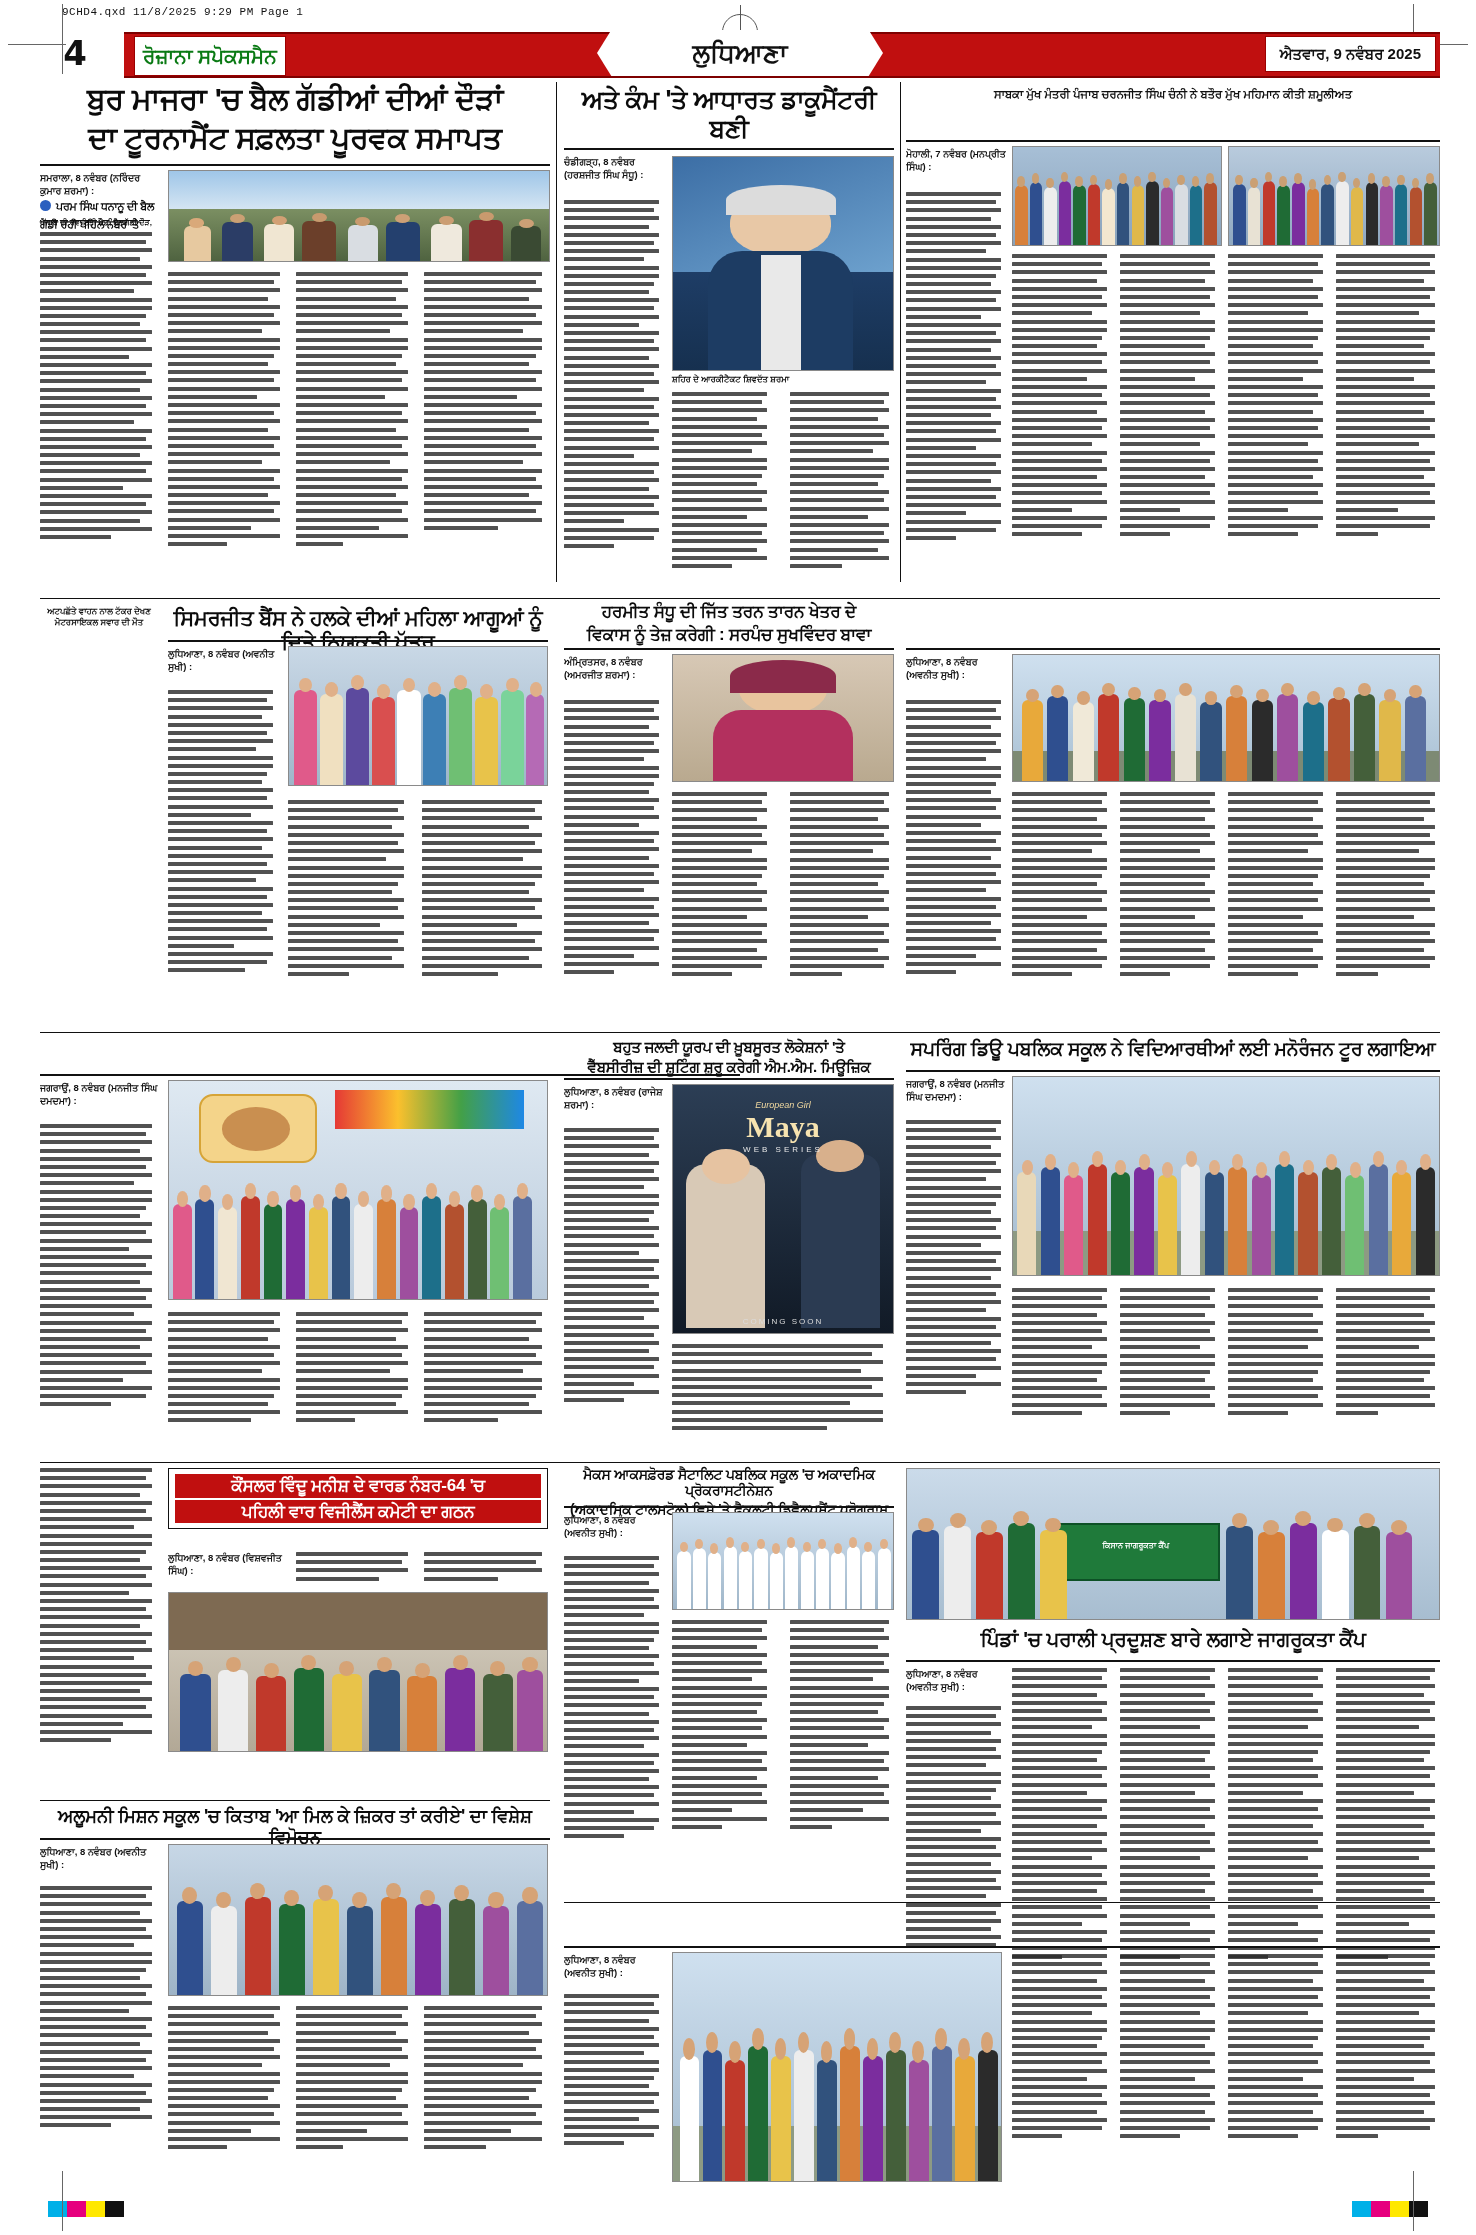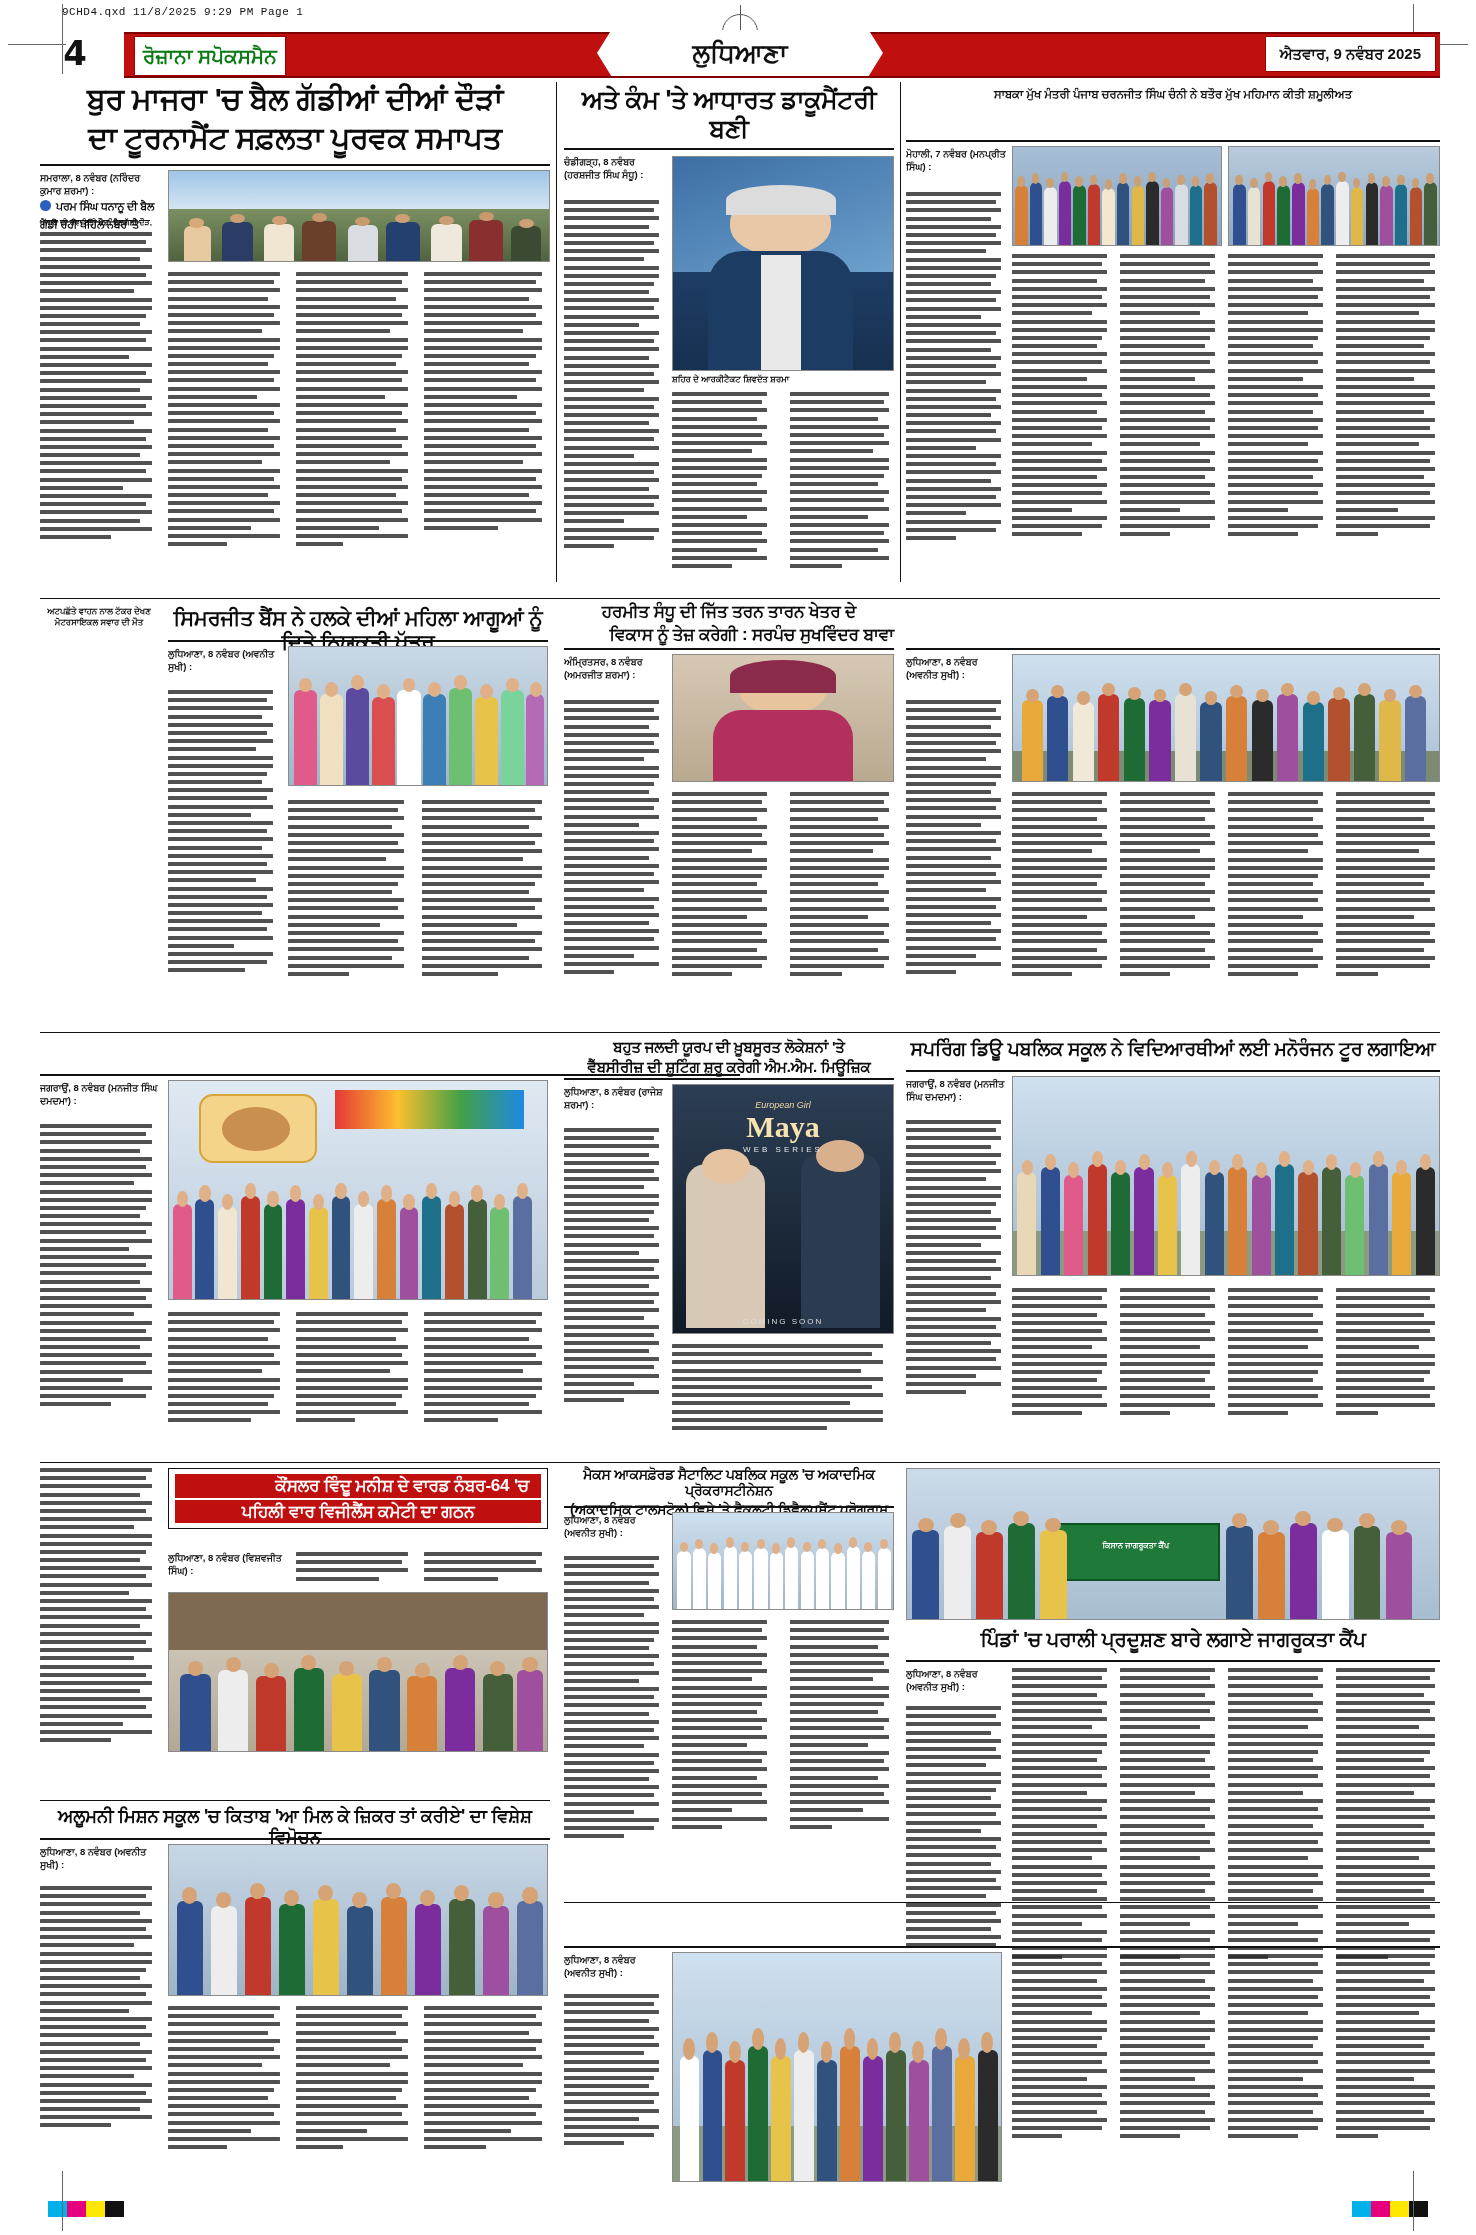--- a/index.html
+++ b/index.html
@@ -783,21 +783,21 @@
     <div class="ln w95"></div>
       <div class="ln w90"></div>
       <div class="ln w95"></div>
       <div class="ln w85"></div>
     <div class="ln w95"></div>
       <div class="ln w60"></div>
   </div>
 
   <div class="blk" style="left:564px;top:602px;width:330px;">
     <div class="hl hl-sm">ਹਰਮੀਤ ਸੰਧੂ ਦੀ ਜਿੱਤ ਤਰਨ ਤਾਰਨ ਖੇਤਰ ਦੇ</div>
-    <div class="hl hl-sm" style="margin-top:3px;text-align:right;">ਵਿਕਾਸ ਨੂੰ ਤੇਜ਼ ਕਰੇਗੀ : ਸਰਪੰਚ ਸੁਖਵਿੰਦਰ ਬਾਵਾ</div>
+    <div class="hl hl-sm" style="margin-top:3px;">ਵਿਕਾਸ ਨੂੰ ਤੇਜ਼ ਕਰੇਗੀ : ਸਰਪੰਚ ਸੁਖਵਿੰਦਰ ਬਾਵਾ</div>
   </div>
   <div class="rule" style="position:absolute;left:564px;top:648px;width:330px;"></div>
 
   <div class="col" style="left:564px;top:656px;width:100px;">
     <div class="byline">ਅੰਮ੍ਰਿਤਸਰ, 8 ਨਵੰਬਰ (ਅਮਰਜੀਤ ਸ਼ਰਮਾ) :</div>
   </div>
   <div class="photo" style="left:672px;top:654px;width:222px;height:128px;">
     <div style="position:absolute;inset:0;background:linear-gradient(#d7c8b5,#b9a98f);"></div>
     <div style="position:absolute;left:30%;top:8%;width:40%;height:40%;border-radius:50%;background:#e8c49e;"></div>
     <div style="position:absolute;left:26%;top:4%;width:48%;height:26%;border-radius:50% 50% 0 0;background:#8b2a4a;"></div>
@@ -1435,21 +1435,21 @@
       <div class="ln w85"></div>
     <div class="ln w95"></div>
       <div class="ln w90"></div>
       <div class="ln w95"></div>
       <div class="ln w40"></div>
   </div>
 
   <div class="divider-h" style="left:40px;top:1462px;width:1400px;"></div>
 
   <div class="blk hl-box" style="left:168px;top:1468px;width:380px;border:1.6px solid #111;">
-    <div class="hl hl-sm hl-rev" style="padding:2px 12px;text-align:right;">ਕੌਂਸਲਰ ਵਿੰਦੂ ਮਨੀਸ਼ ਦੇ ਵਾਰਡ ਨੰਬਰ-64 'ਚ</div>
+    <div class="hl hl-sm hl-rev" style="padding:2px 12px;">ਕੌਂਸਲਰ ਵਿੰਦੂ ਮਨੀਸ਼ ਦੇ ਵਾਰਡ ਨੰਬਰ-64 'ਚ</div>
     <div class="hl hl-sm hl-rev" style="padding:2px 4px;margin-top:2px;">ਪਹਿਲੀ ਵਾਰ ਵਿਜੀਲੈਂਸ ਕਮੇਟੀ ਦਾ ਗਠਨ</div>
   </div>
 
   <div class="col" style="left:168px;top:1552px;width:118px;">
     <div class="byline">ਲੁਧਿਆਣਾ, 8 ਨਵੰਬਰ (ਵਿਸ਼ਵਜੀਤ ਸਿੰਘ) :</div>
   </div>
   <div class="photo" style="left:168px;top:1592px;width:380px;height:160px;">
     <div style="position:absolute;inset:0;background:linear-gradient(#d9d2c4,#b2a896);"></div>
     <div style="position:absolute;left:0;top:0;right:0;height:36%;background:#7e6a52;"></div>
     <div class="crowd" style="height:66%;">

